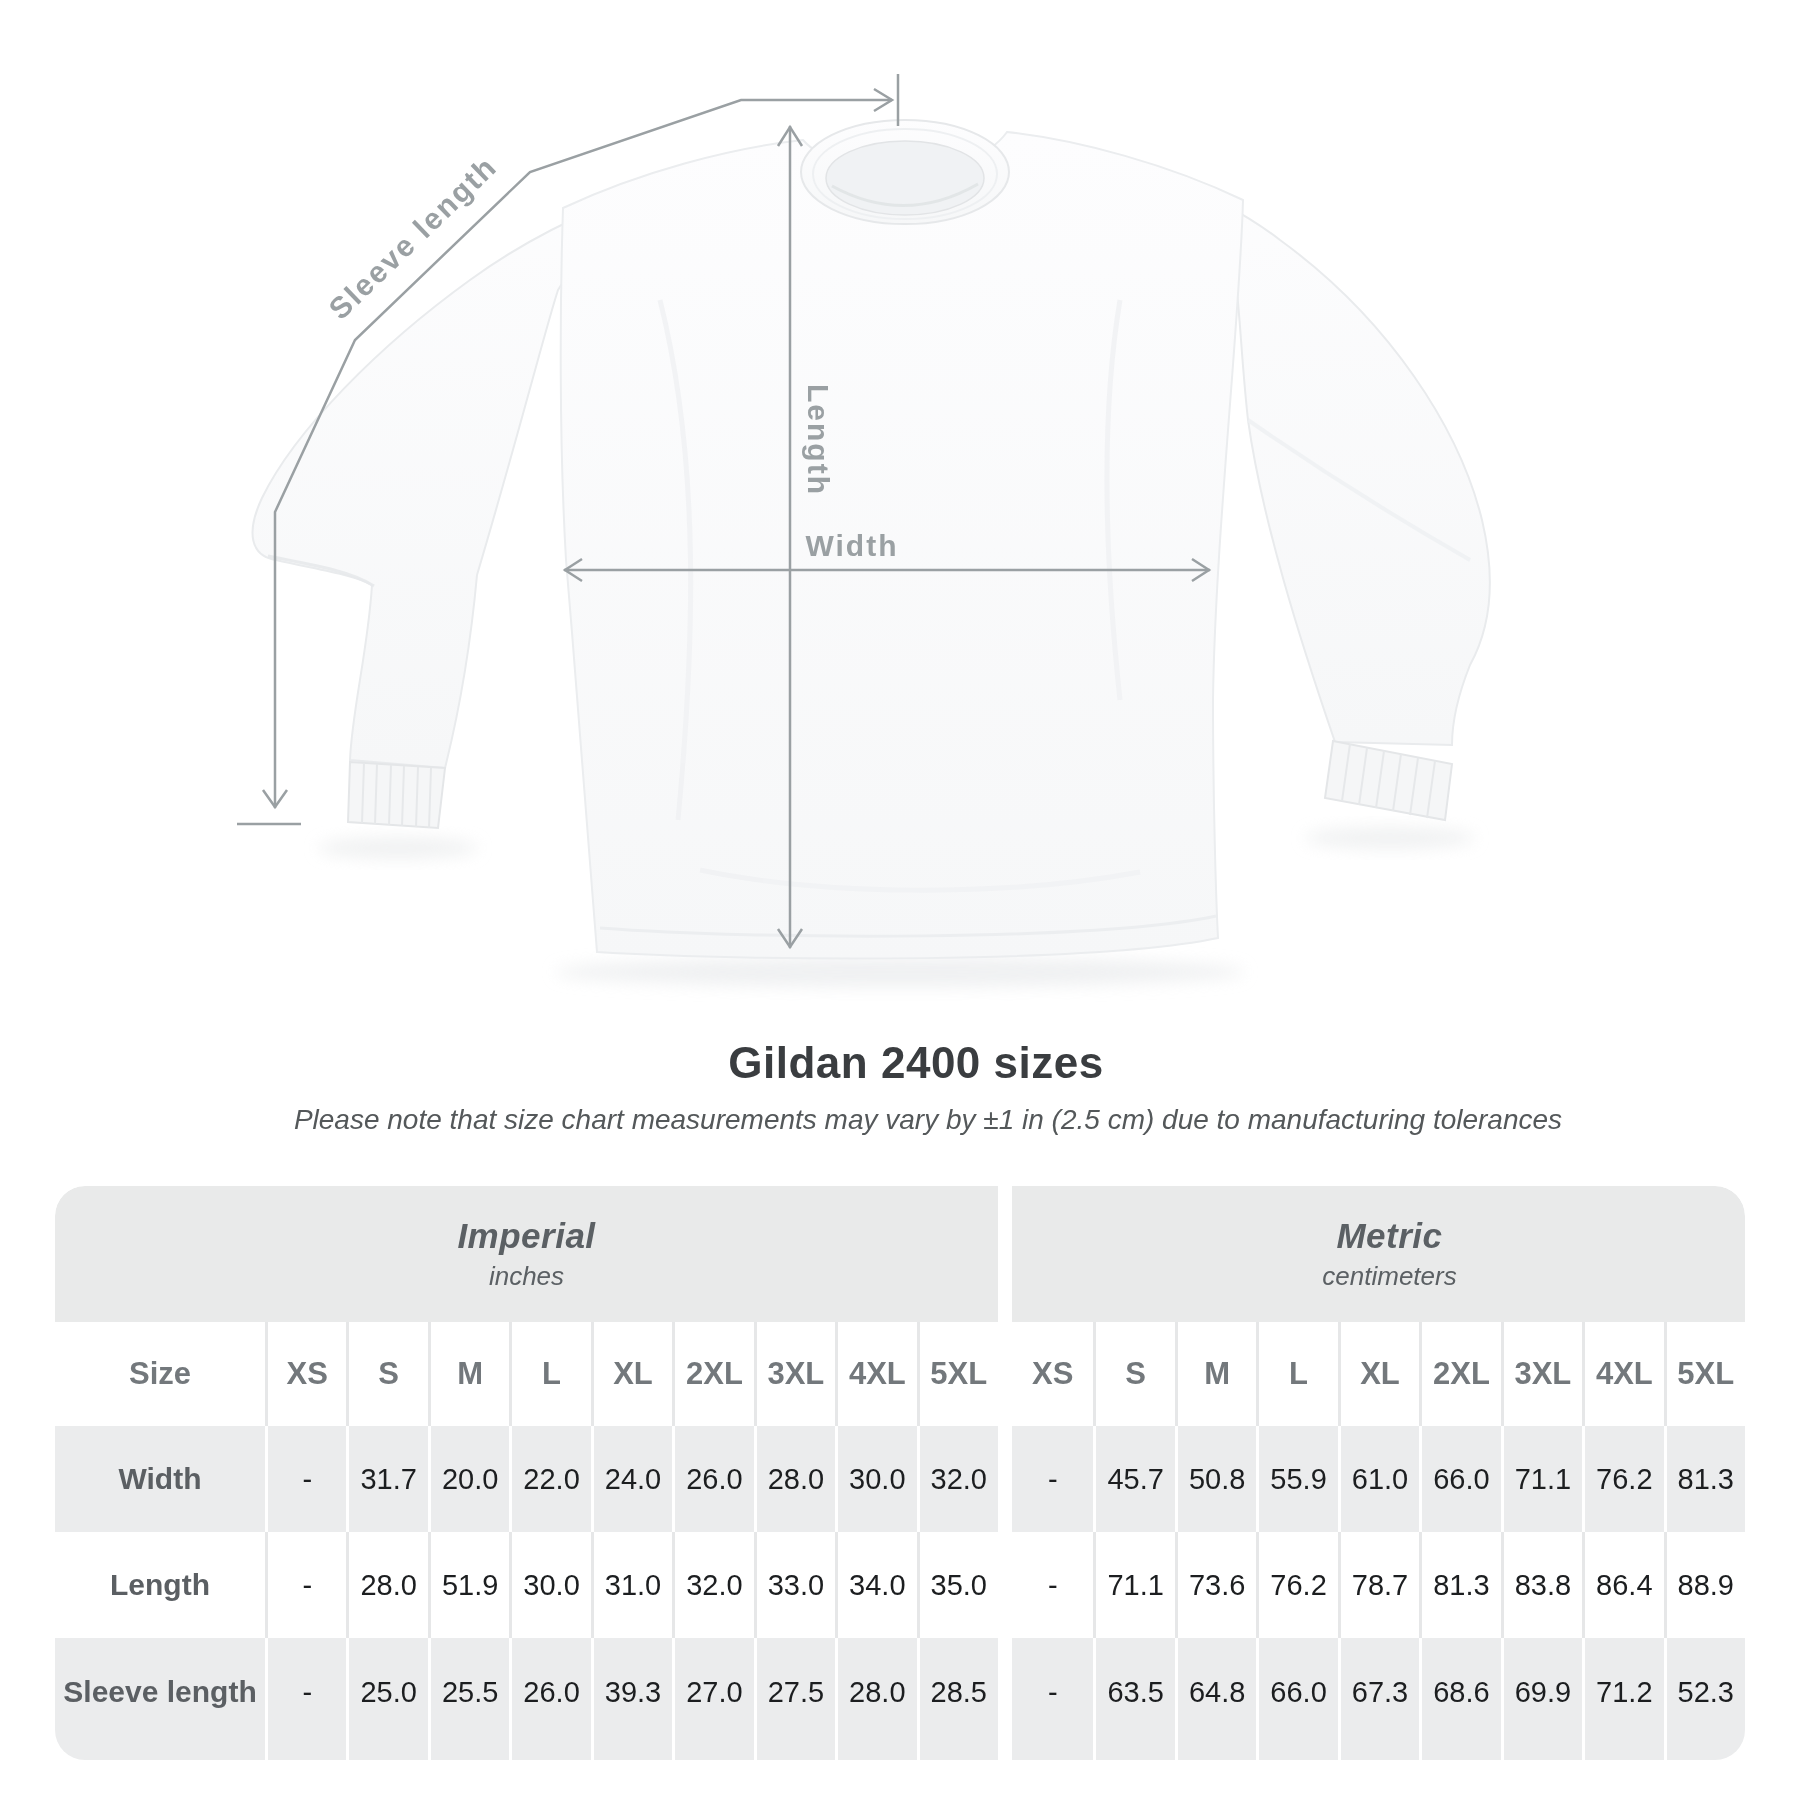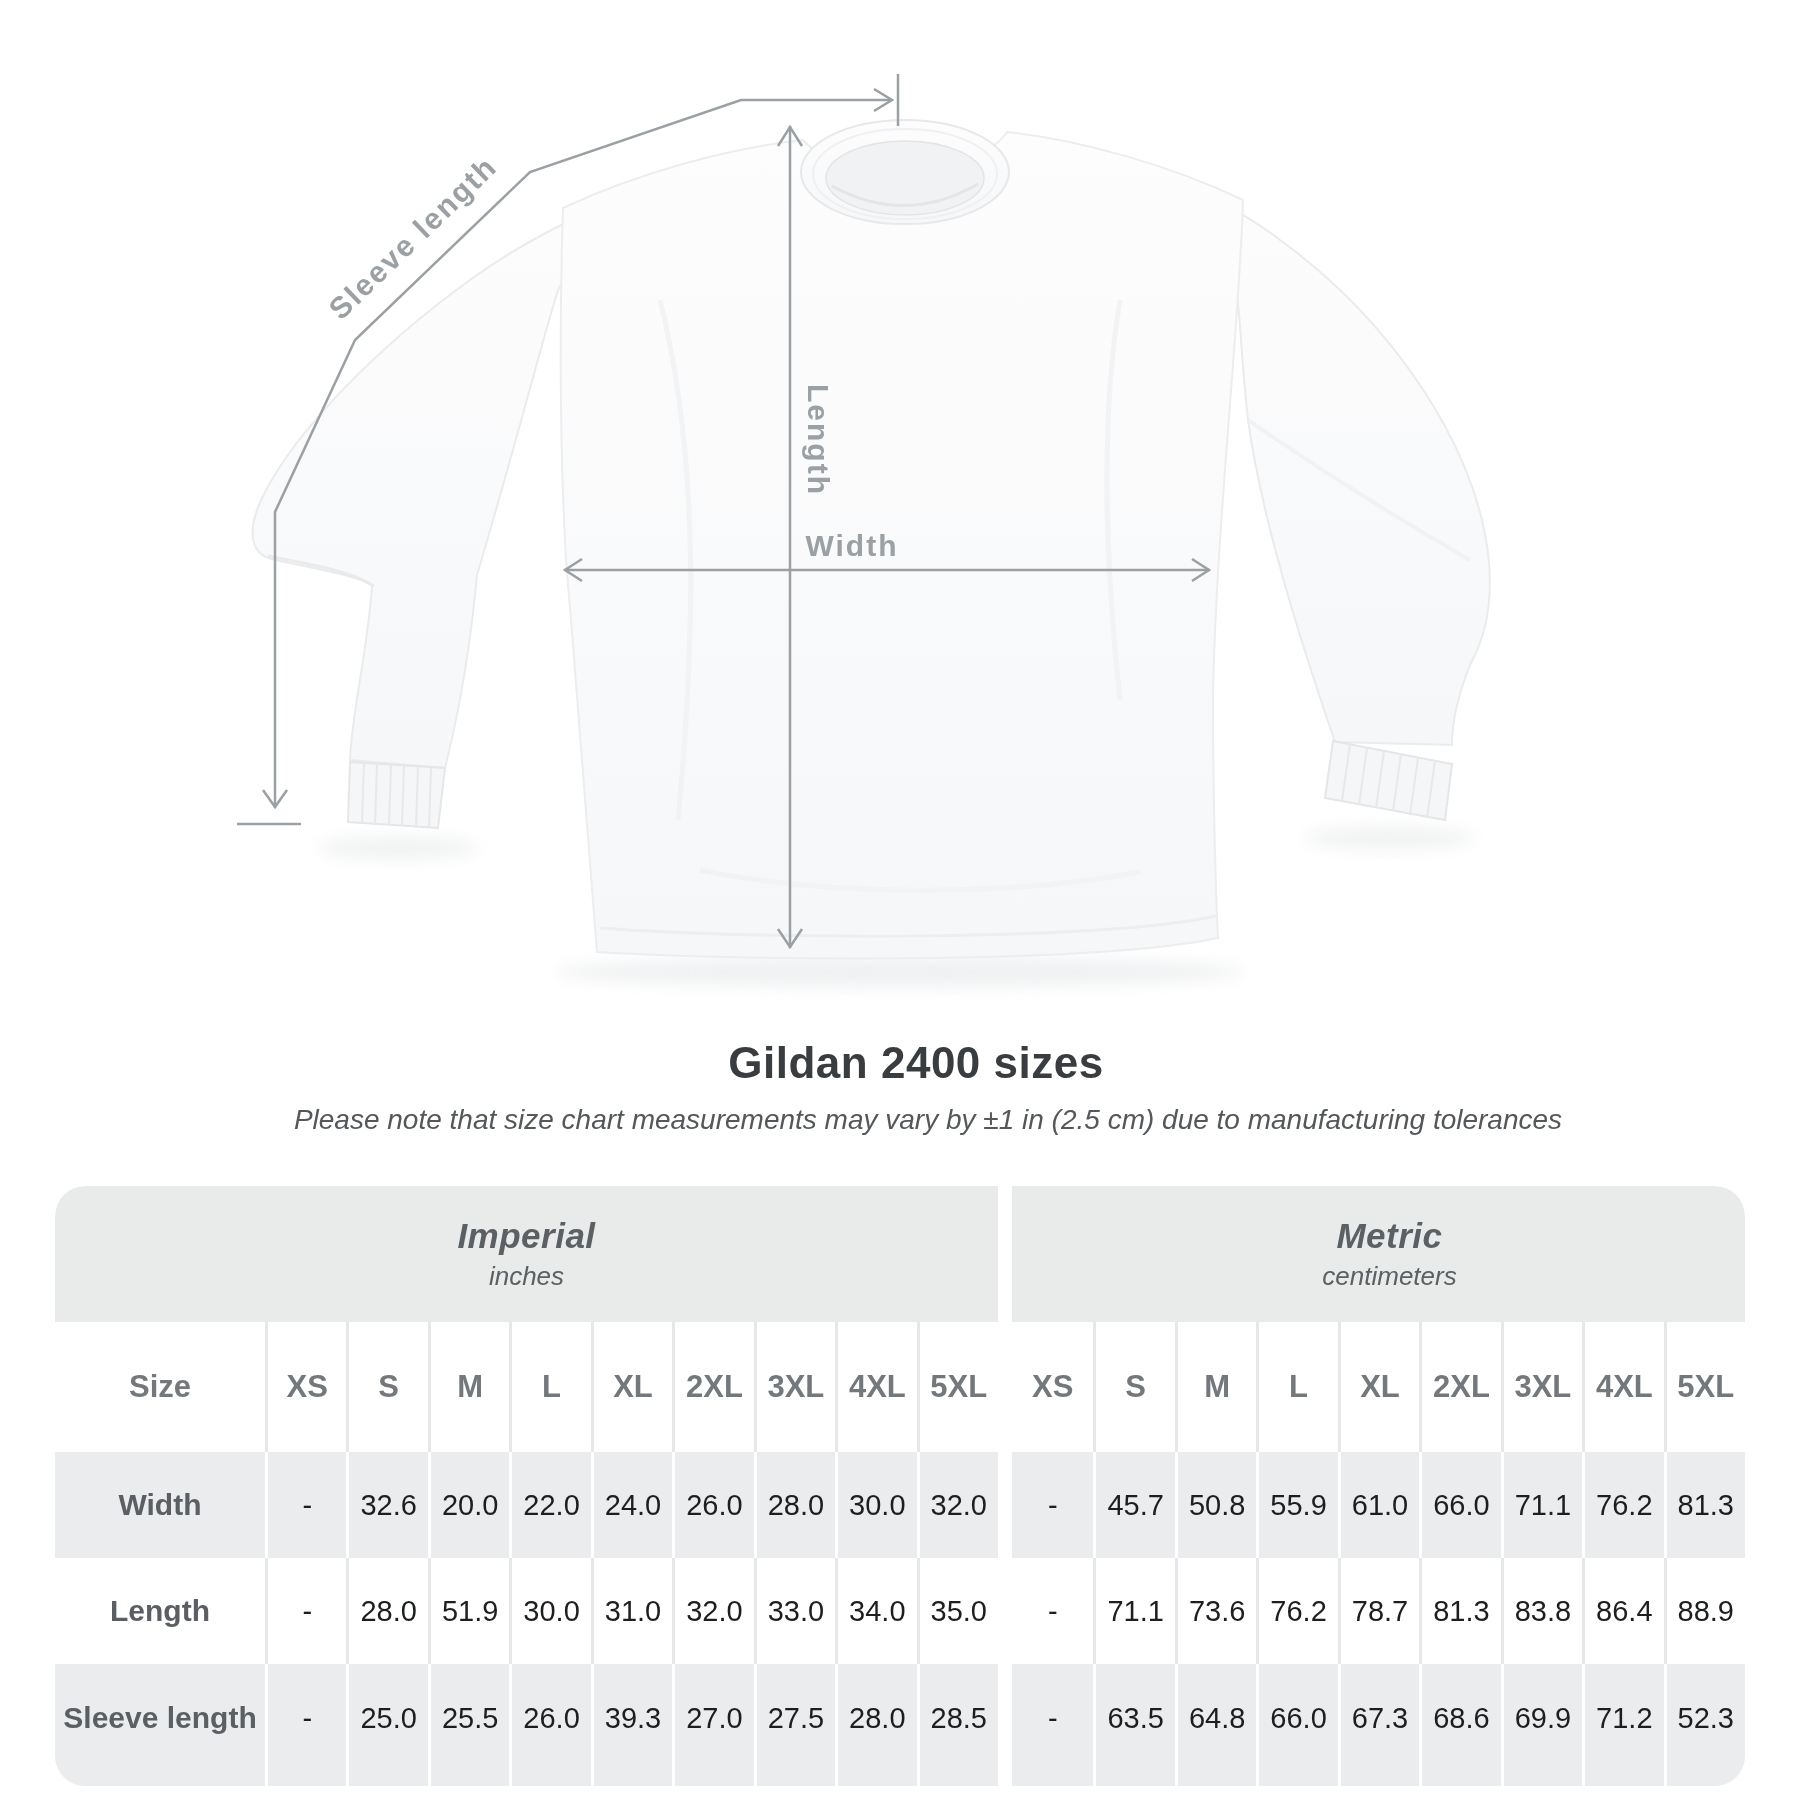--- a/index.html
+++ b/index.html
@@ -14,21 +14,21 @@
 
   .sizetable{position:absolute;left:55px;top:1186px;width:1690px;border-radius:30px;overflow:hidden;}
   .trow{display:grid;grid-template-columns:210px repeat(9,1fr) 14px repeat(9,1fr);}
   .band{height:136px;}
   .hblock{grid-column:1/11;display:flex;flex-direction:column;align-items:center;justify-content:center;
           gap:5px;background:#e9eaea;border-radius:30px 0 0 0;}
   .hblock.met{grid-column:12/21;border-radius:0 30px 0 0;padding-left:22px;}
   .gname{font-size:35px;font-weight:bold;font-style:italic;color:#5b6064;letter-spacing:.5px;}
   .gunit{font-size:26px;font-style:italic;color:#5b6064;}
 
-  .size-row{height:130px;}
+  .size-row{height:104px;}
   .data-row{height:106px;}
   .data-row.last{height:122px;}
   .data-row.last .c{padding-bottom:14px;}
 
   .c{display:flex;align-items:center;justify-content:center;}
   .row-white .c{background:#ffffff;border-left:3px solid #e6e7e8;}
   .row-gray  .c{background:#ebeced;border-left:3px solid #ffffff;}
   .trow .c:first-child{border-left:none;}
   .c.g0{border-left:none;}
   .c.gut{background:#ffffff;border-left:none;}
@@ -194,21 +194,21 @@
         <div class="c hcell">XL</div>
         <div class="c hcell">2XL</div>
         <div class="c hcell">3XL</div>
         <div class="c hcell">4XL</div>
         <div class="c hcell">5XL</div>
       </div>
     <div>
         <div class="trow data-row row-gray">
           <div class="c lab">Width</div>
           <div class="c val">-</div>
-          <div class="c val">32.6</div>
+          <div class="c val">31.7</div>
           <div class="c val">20.0</div>
           <div class="c val">22.0</div>
           <div class="c val">24.0</div>
           <div class="c val">26.0</div>
           <div class="c val">28.0</div>
           <div class="c val">30.0</div>
           <div class="c val">32.0</div>
           <div class="c gut"></div>
           <div class="c val g0">-</div>
           <div class="c val">45.7</div>

